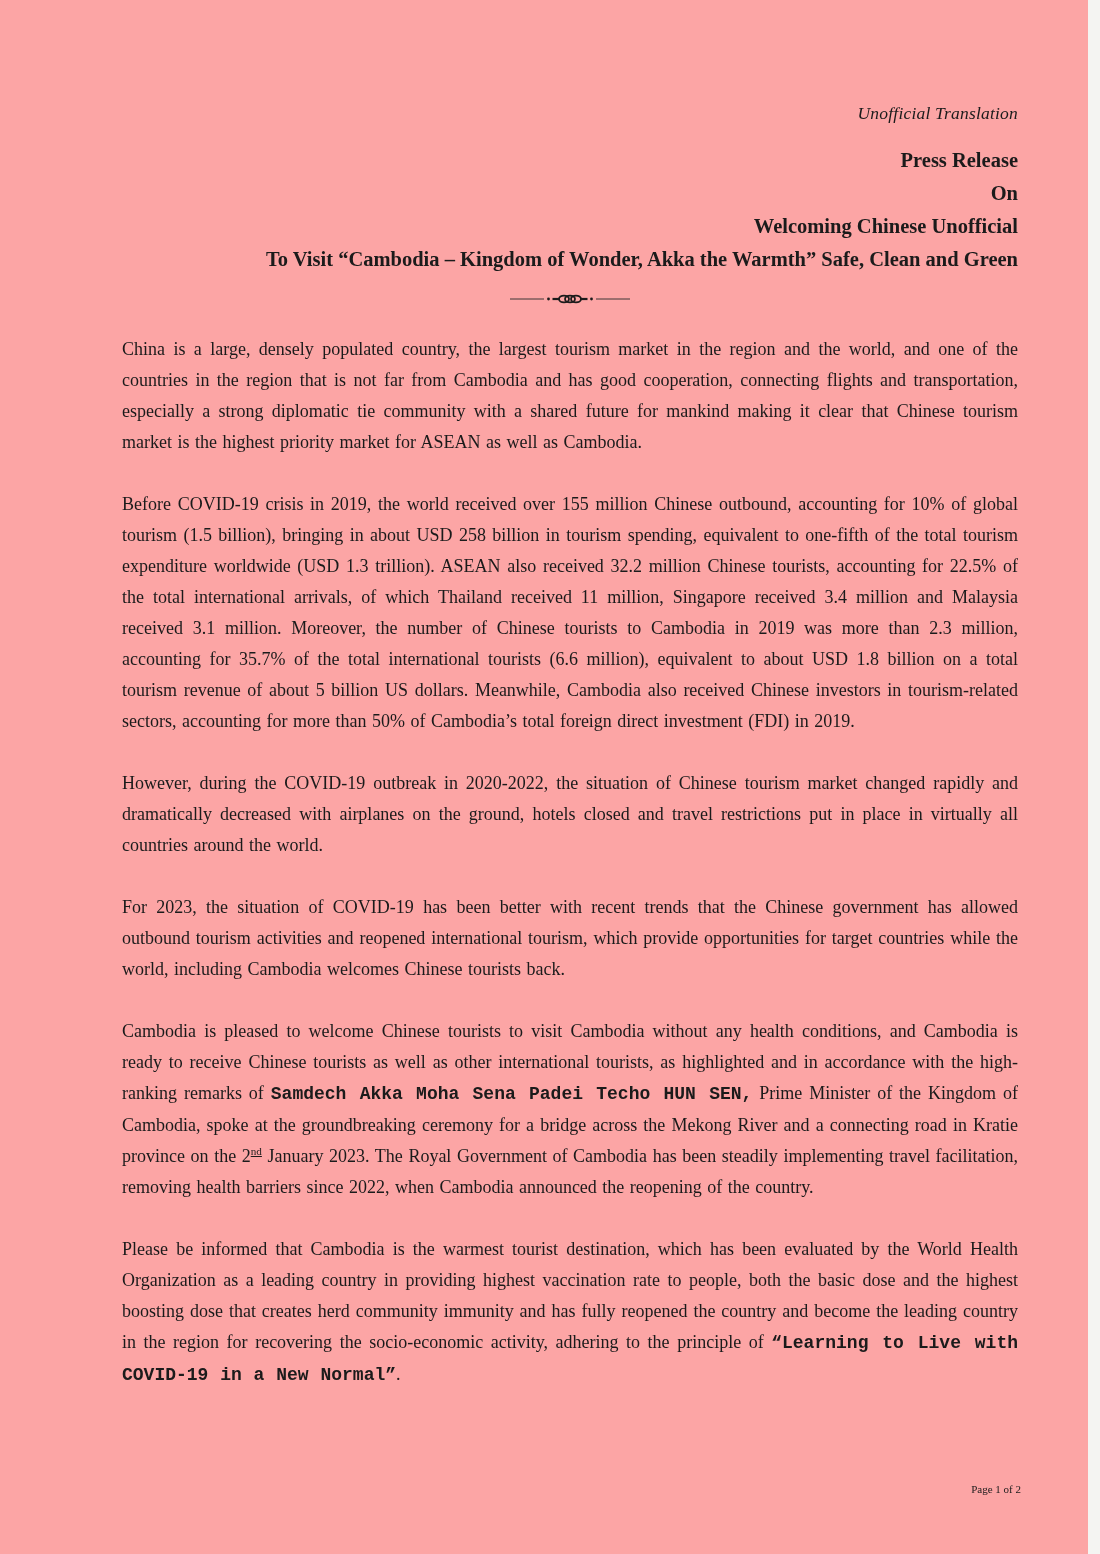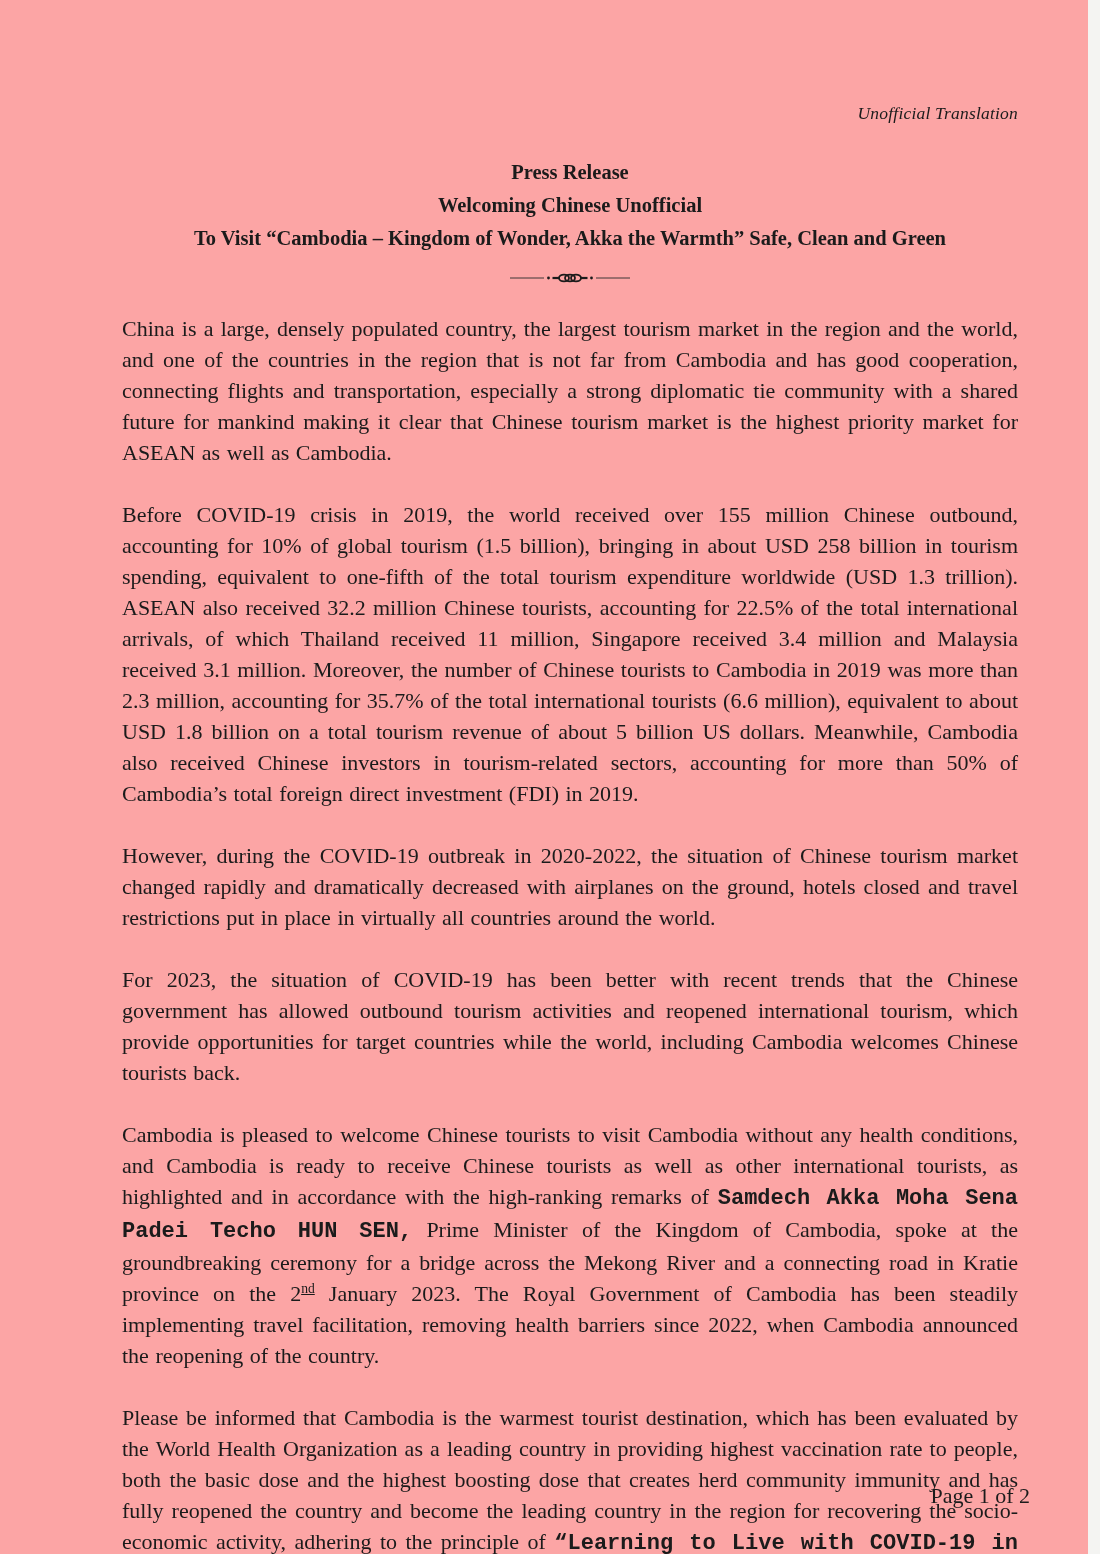--- a/index.html
+++ b/index.html
@@ -17,66 +17,67 @@
     padding: 103px 70px 0 122px;
     overflow: hidden;
   }
   .annotation {
     text-align: right;
     font-style: italic;
     font-size: 17.5px;
     letter-spacing: 0.2px;
   }
   .title-block {
-    margin-top: 32px;
-    text-align: center;
+    margin-top: 20px;
+    text-align: right;
     font-weight: 700;
     font-size: 20.5px;
     line-height: 33px;
   }
   .divider {
     margin-top: 12px;
     text-align: center;
     height: 20px;
     line-height: 20px;
   }
   .divider svg { vertical-align: middle; }
   .doc-body {
     margin-top: 26px;
   }
   .doc-body p.para {
-    font-size: 22px;
+    font-size: 18px;
     line-height: 31px;
     text-align: justify;
     margin-bottom: 31px;
     word-spacing: 1px;
   }
   .doc-body p.para .bold { font-weight: 700; font-family: Liberation Mono, monospace; }
   .doc-body p.para sup {
     font-size: 0.62em;
     vertical-align: super;
     line-height: 0;
     text-decoration: underline;
   }
   .footer {
     position: absolute;
     top: 1483px;
-    right: 58px;
-    font-size: 22px;
+    right: 67px;
+    font-size: 11px;
   }
 </style>
 </head>
 <body>
 
 <div class="page">
 
   <div class="annotation">Unofficial Translation</div>
 
   <div class="title-block">
     <div>Press Release</div>
+    <div>On</div>
     <div>Welcoming Chinese Unofficial</div>
     <div>To Visit “Cambodia – Kingdom of Wonder, Akka the Warmth” Safe, Clean and Green</div>
   </div>
 
   <div class="divider">
     <svg width="120" height="14" viewBox="0 0 120 14" aria-hidden="true">
       <line x1="0" y1="7" x2="34" y2="7" stroke="#2a2a2a" stroke-width="0.9"></line>
       <line x1="86" y1="7" x2="120" y2="7" stroke="#2a2a2a" stroke-width="0.9"></line>
       <circle cx="38.5" cy="7" r="1.4" fill="#1b1b1b"></circle>
       <circle cx="81.5" cy="7" r="1.4" fill="#1b1b1b"></circle>

